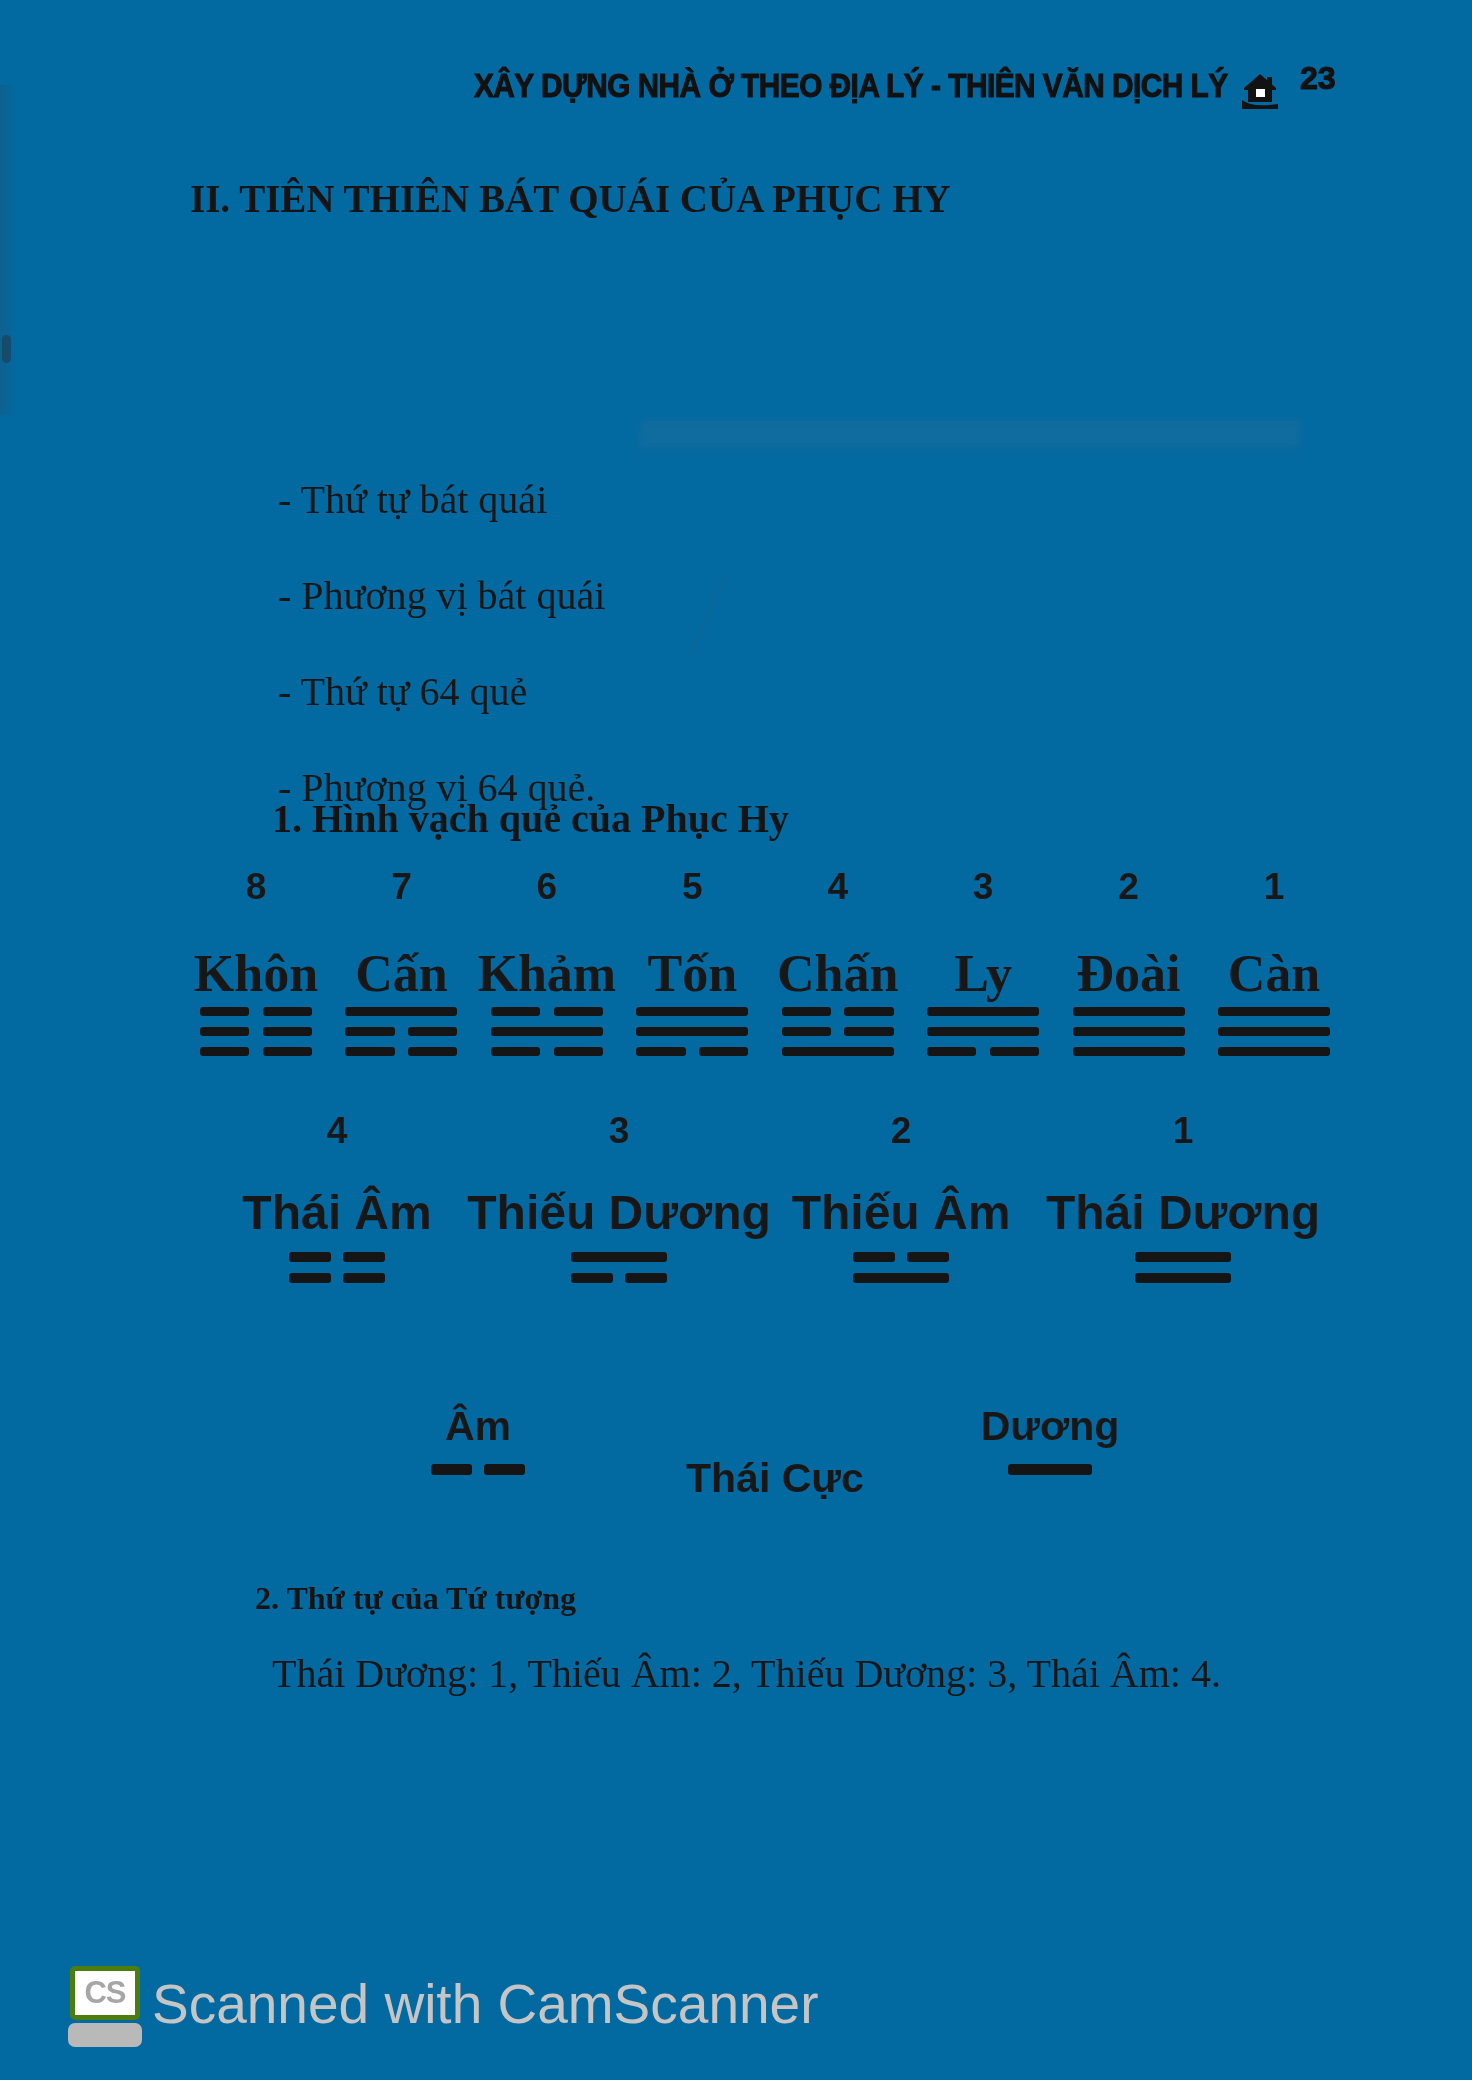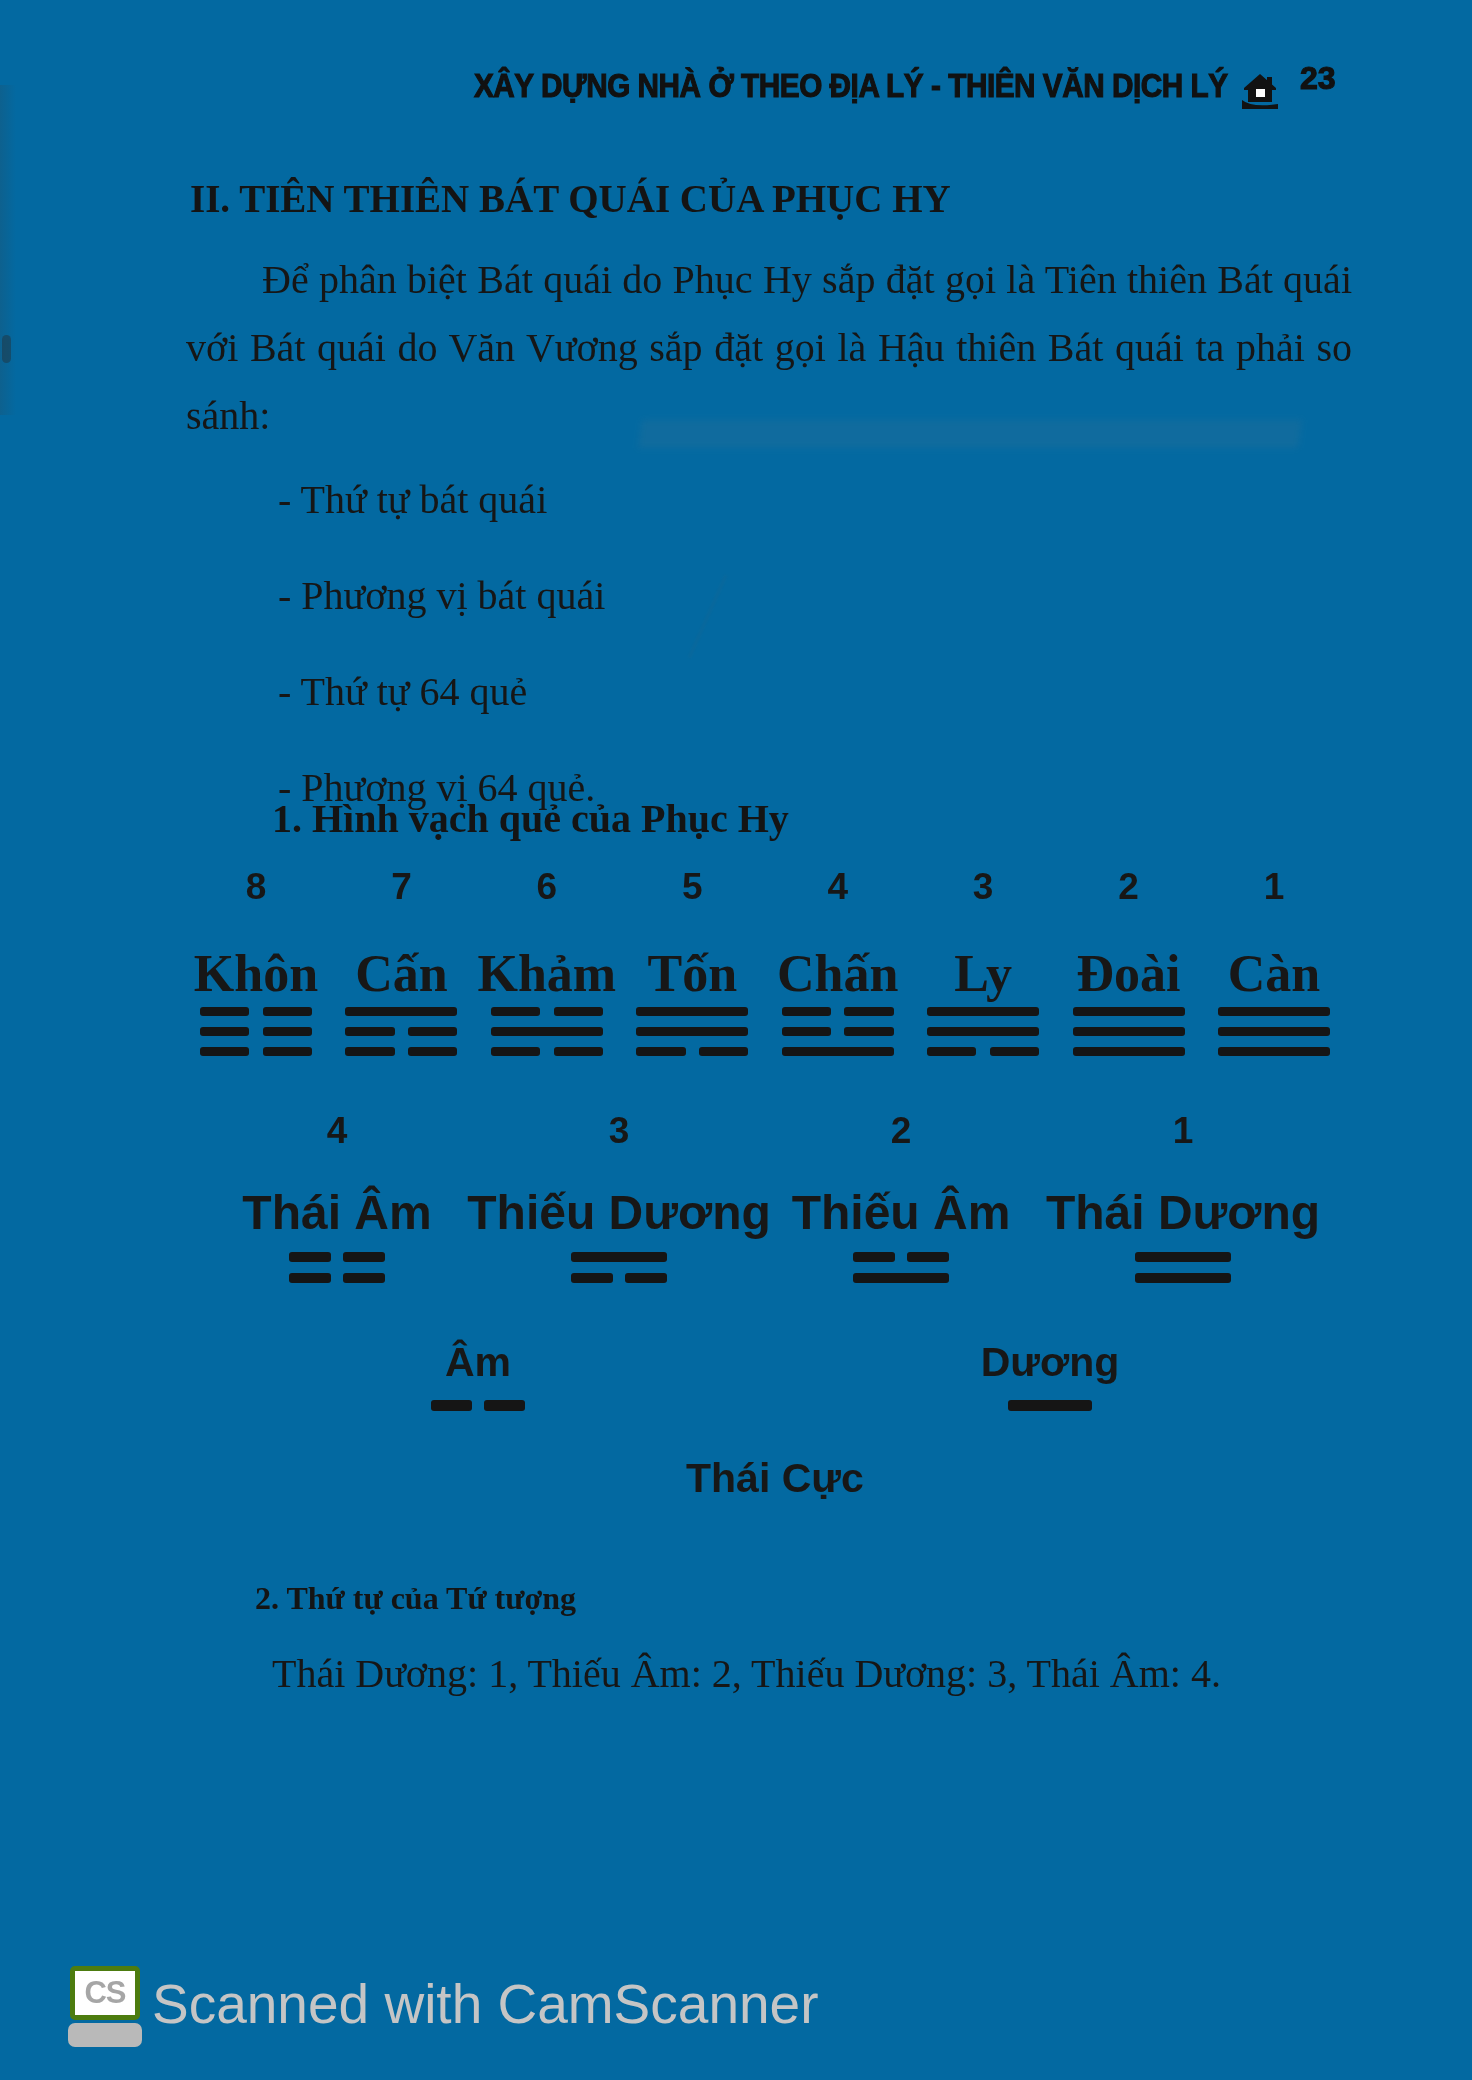--- a/index.html
+++ b/index.html
@@ -77,21 +77,21 @@
   .sym-3{width:112px;gap:11px;margin-top:9px;}
   .sym-3 .sym-row{height:9px;}
   .sym-2{width:96px;gap:11px;margin-top:14px;}
   .sym-2 .sym-row{height:10px;}
   .sym-1{width:94px;margin-top:12px;}
   .sym-1 .sym-row{height:11px;}
   .sym-row.solid{background:#151515;border-radius:3px;}
   .sym-row.broken{display:flex;justify-content:space-between;}
   .sym-row.broken span{display:block;width:44%;height:100%;background:#151515;border-radius:3px;}
   
-  .duality{position:absolute;top:1336px;display:flex;flex-direction:column;align-items:center;text-align:right;}
+  .duality{position:absolute;top:1400px;display:flex;flex-direction:column;align-items:center;text-align:right;}
   .duality .d-name{
     font-family:"Liberation Sans", sans-serif;
     font-weight:700;font-size:41px;line-height:52px;color:#171717;
   }
   #am-block{left:388px;width:180px;}
   #duong-block{left:945px;width:210px;}
   #duong-block .sym-1{width:84px;}
   .root-label{
     position:absolute;left:686px;top:1455px;
     font-family:Liberation Sans, sans-serif;
@@ -140,21 +140,20 @@
     <svg viewBox="0 0 44 40" width="44" height="40">
       <path d="M6 18 L22 4 L38 18 L38 20 L34 20 L34 32 L10 32 L10 20 L6 20 Z" fill="#121212"></path>
       <rect x="29" y="7" width="5" height="8" fill="#121212"></rect>
       <rect x="18" y="19" width="9" height="8" fill="#fefefe"></rect>
       <path d="M4 30 Q14 38 40 34 L40 39 L4 39 Z" fill="#121212"></path>
     </svg>
   </div>
   <div class="hdr-page">23</div>
 
   <div class="sec-title">II. TIÊN THIÊN BÁT QUÁI CỦA PHỤC HY</div>
-  <div class="para">Để phân biệt Bát quái do Phục Hy sắp đặt gọi là Tiên thiên Bát quái với Bát quái do Văn Vương sắp đặt gọi là Hậu thiên Bát quái ta phải so sánh:</div>
   <div class="cmp-list">
       <div class="cmp-item">- Thứ tự bát quái</div>
       <div class="cmp-item">- Phương vị bát quái</div>
       <div class="cmp-item">- Thứ tự 64 quẻ</div>
       <div class="cmp-item">- Phương vị 64 quẻ.</div>
     </div>
   <div class="sub-title-1">1. Hình vạch quẻ của Phục Hy</div>
 
   <div class="bq-row">
       <div class="bq-col">

